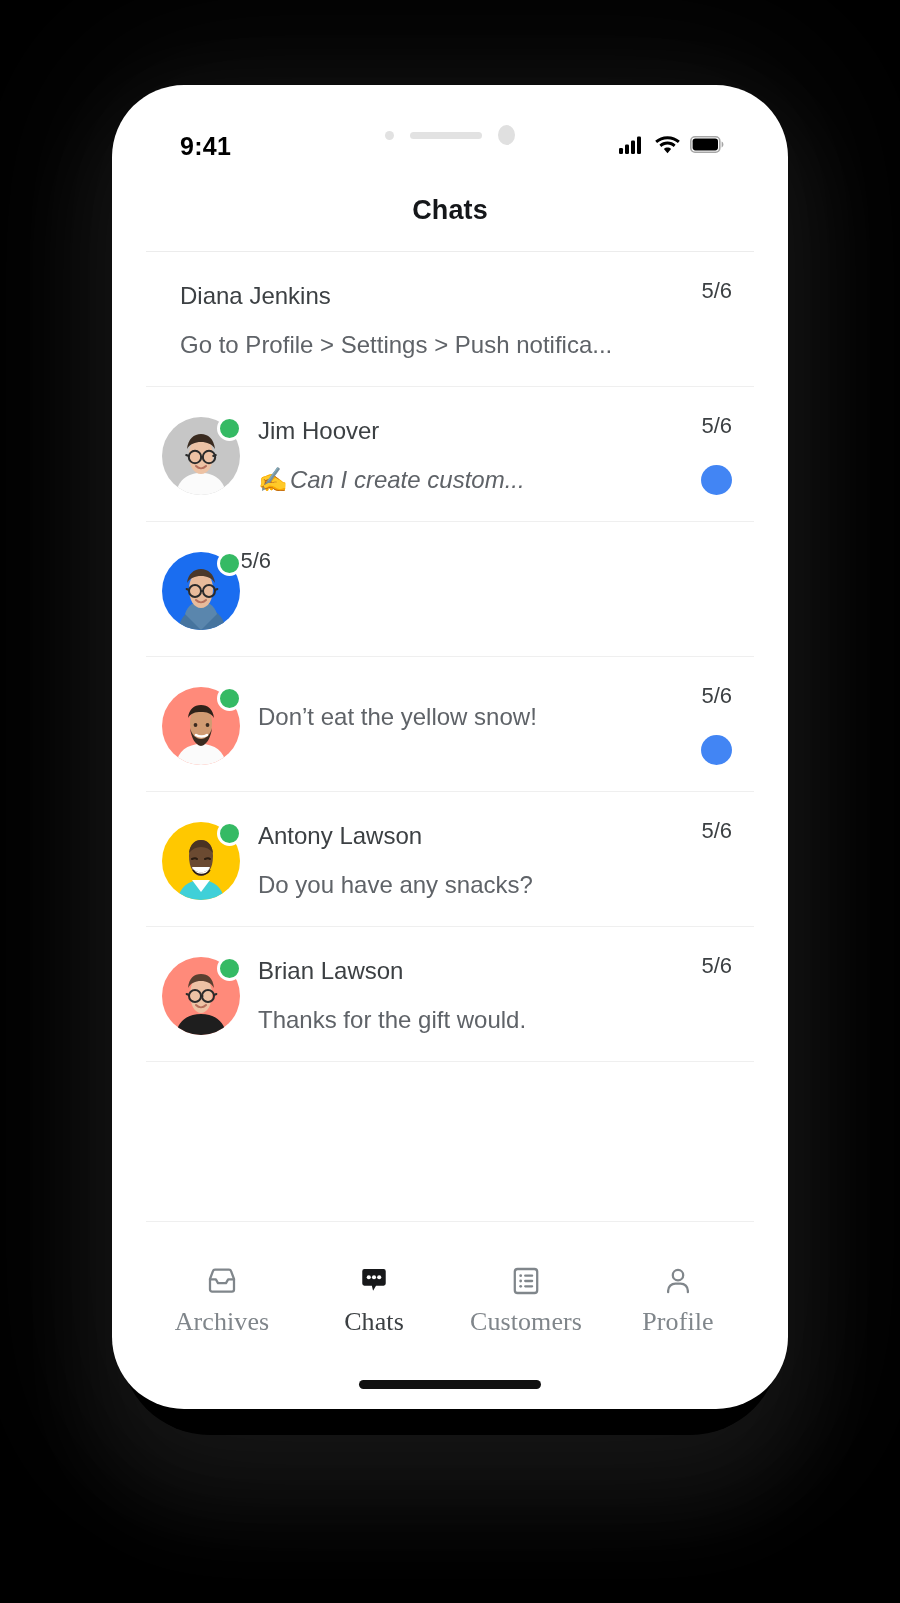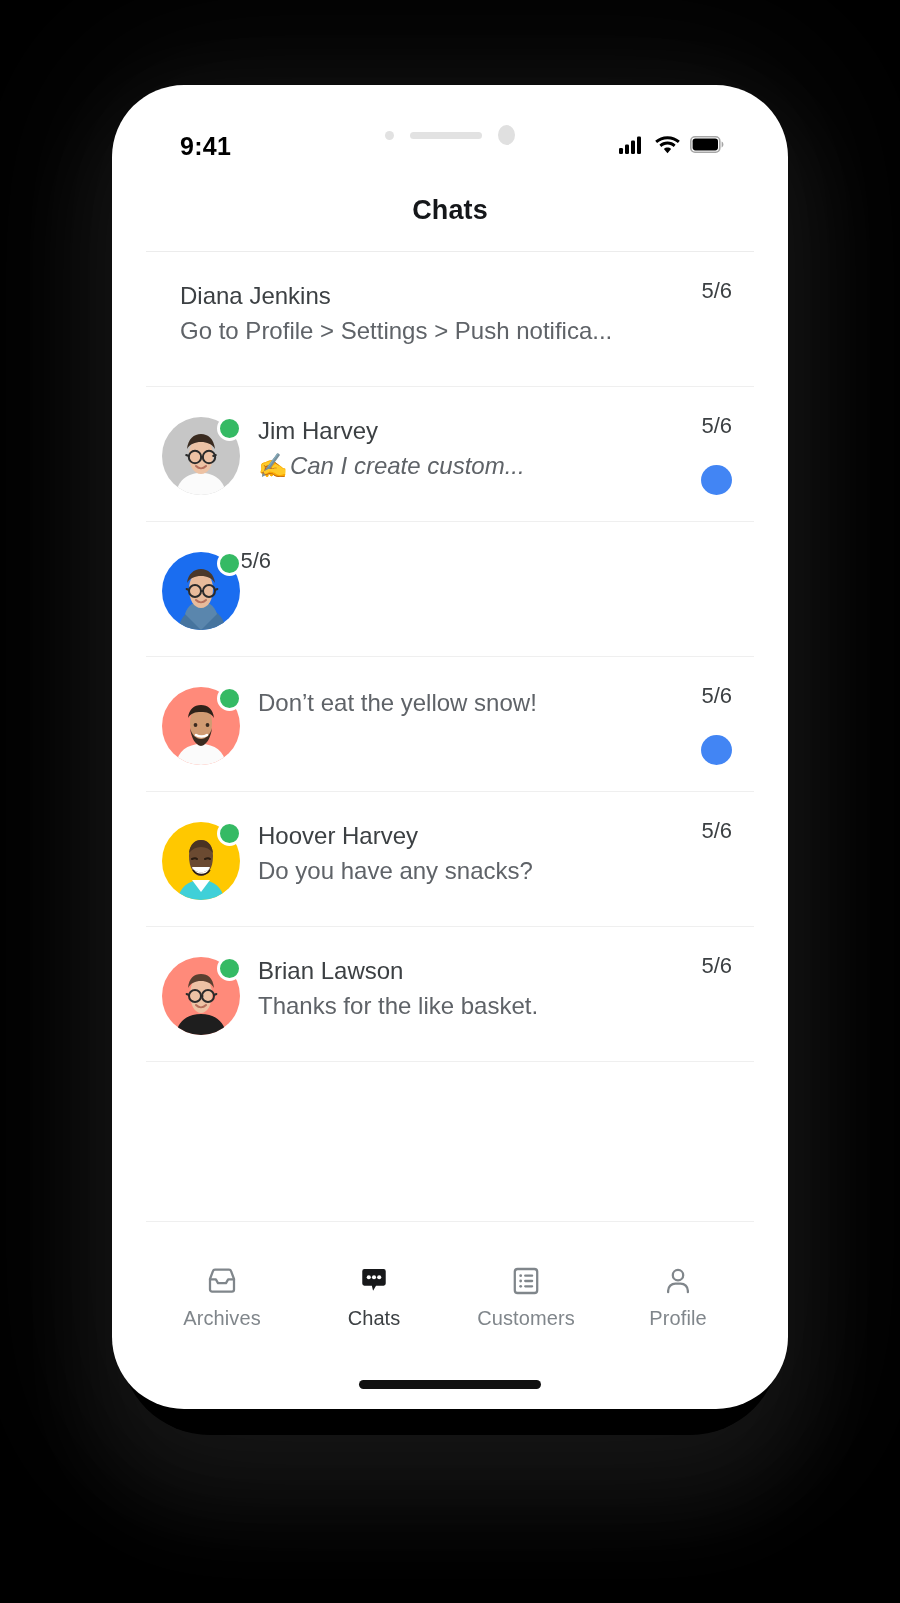--- a/index.html
+++ b/index.html
@@ -173,21 +173,21 @@
     font-size: 24px;
     color: #3c4043;
     line-height: 1.36;
     white-space: nowrap;
     overflow: hidden;
   }
   .row-preview {
     font-size: 24px;
     color: #5f6368;
     line-height: 1.45;
-    margin-top: 1px;
+    margin-top: 15px;
     white-space: nowrap;
     overflow: hidden;
   }
   .row-preview.draft {
     font-style: italic;
   }
   .draft-emoji {
     font-style: normal;
     display: inline-block;
     margin-right: 2px;
@@ -242,23 +242,24 @@
     gap: 9px;
   }
   .tab-icon {
     width: 34px;
     height: 34px;
     display: flex;
     align-items: center;
     justify-content: center;
   }
   .tab-label {
-    font-size: 20px;
+    font-size: 26px;
     color: #80868b;
     letter-spacing: 0.1px;
+    font-family: Liberation Serif, serif;
   }
   .tab.active .tab-label { color: #3c4043; }
 
   .home-indicator {
     position: absolute;
     left: 50%;
     transform: translateX(-50%);
     bottom: 20px;
     width: 182px;
     height: 9px;
@@ -338,21 +339,21 @@
                 <path d="M25 32c1-10 7-15 14-15s13 5 14 15c-3-5-8-7-14-7s-11 2-14 7z" fill="#3a2b20"></path>
                 <circle cx="33" cy="40" r="6.2" fill="none" stroke="#2b2b2b" stroke-width="2"></circle>
                 <circle cx="47" cy="40" r="6.2" fill="none" stroke="#2b2b2b" stroke-width="2"></circle>
                 <path d="M39.2 40h1.6M26.8 39l-2.6-1M51.2 39l2.6-1" stroke="#2b2b2b" stroke-width="2" stroke-linecap="round"></path>
                 <path d="M34 49c3 3 7 3 10 0" stroke="#b5705c" stroke-width="2" fill="none" stroke-linecap="round"></path>
               </svg>
             </div>
             <span class="presence"></span>
           </div>
           <div class="row-text">
-            <div class="row-name">Jim Harvey</div>
+            <div class="row-name">Jim Hoover</div>
             <div class="row-preview draft"><span class="draft-emoji">✍️</span><span>Can I create custom...</span></div>
           </div>
           <div class="row-meta">
             <div class="row-date">5/6</div>
             <div class="unread-dot"></div>
           </div>
         </div>
 
         <div class="chat-row">
           <div class="avatar-wrap">
@@ -413,21 +414,21 @@
                 <path d="M27 31c1-9 6-13 12-13s11 4 12 13c-3-4-7-6-12-6s-9 2-12 6z" fill="#4a3323"></path>
                 <path d="M30 37c2-1 4-1 5 0M43 37c2-1 4-1 5 0" stroke="#2a1c12" stroke-width="2" stroke-linecap="round" fill="none"></path>
                 <path d="M30 45c3 7 15 7 18 0-1 5-6 8-9 8s-8-3-9-8z" fill="#ffffff"></path>
                 <path d="M30 45c3 7 15 7 18 0z" fill="#fff"></path>
                 <path d="M31 48c4 6 13 6 17 0" stroke="#2a1c12" stroke-width="1.4" fill="none"></path>
               </svg>
             </div>
             <span class="presence"></span>
           </div>
           <div class="row-text">
-            <div class="row-name">Hoover Harvey</div>
+            <div class="row-name">Antony Lawson</div>
             <div class="row-preview">Do you have any snacks?</div>
           </div>
           <div class="row-meta">
             <div class="row-date">5/6</div>
             <div class="unread-dot hidden"></div>
           </div>
         </div>
 
         <div class="chat-row">
           <div class="avatar-wrap">
@@ -440,21 +441,21 @@
                 <circle cx="33" cy="39" r="6" fill="none" stroke="#2b2b2b" stroke-width="2"></circle>
                 <circle cx="46" cy="39" r="6" fill="none" stroke="#2b2b2b" stroke-width="2"></circle>
                 <path d="M39 39h1.5M27 38l-2.4-1M52 38l2.4-1" stroke="#2b2b2b" stroke-width="2" stroke-linecap="round"></path>
                 <path d="M34 48c3 3 7 3 10 0" stroke="#b5705c" stroke-width="2" fill="none" stroke-linecap="round"></path>
               </svg>
             </div>
             <span class="presence"></span>
           </div>
           <div class="row-text">
             <div class="row-name">Brian Lawson</div>
-            <div class="row-preview">Thanks for the like basket.</div>
+            <div class="row-preview">Thanks for the gift would.</div>
           </div>
           <div class="row-meta">
             <div class="row-date">5/6</div>
             <div class="unread-dot hidden"></div>
           </div>
         </div>
 
         <div class="list-filler"></div>
       </div>
 

